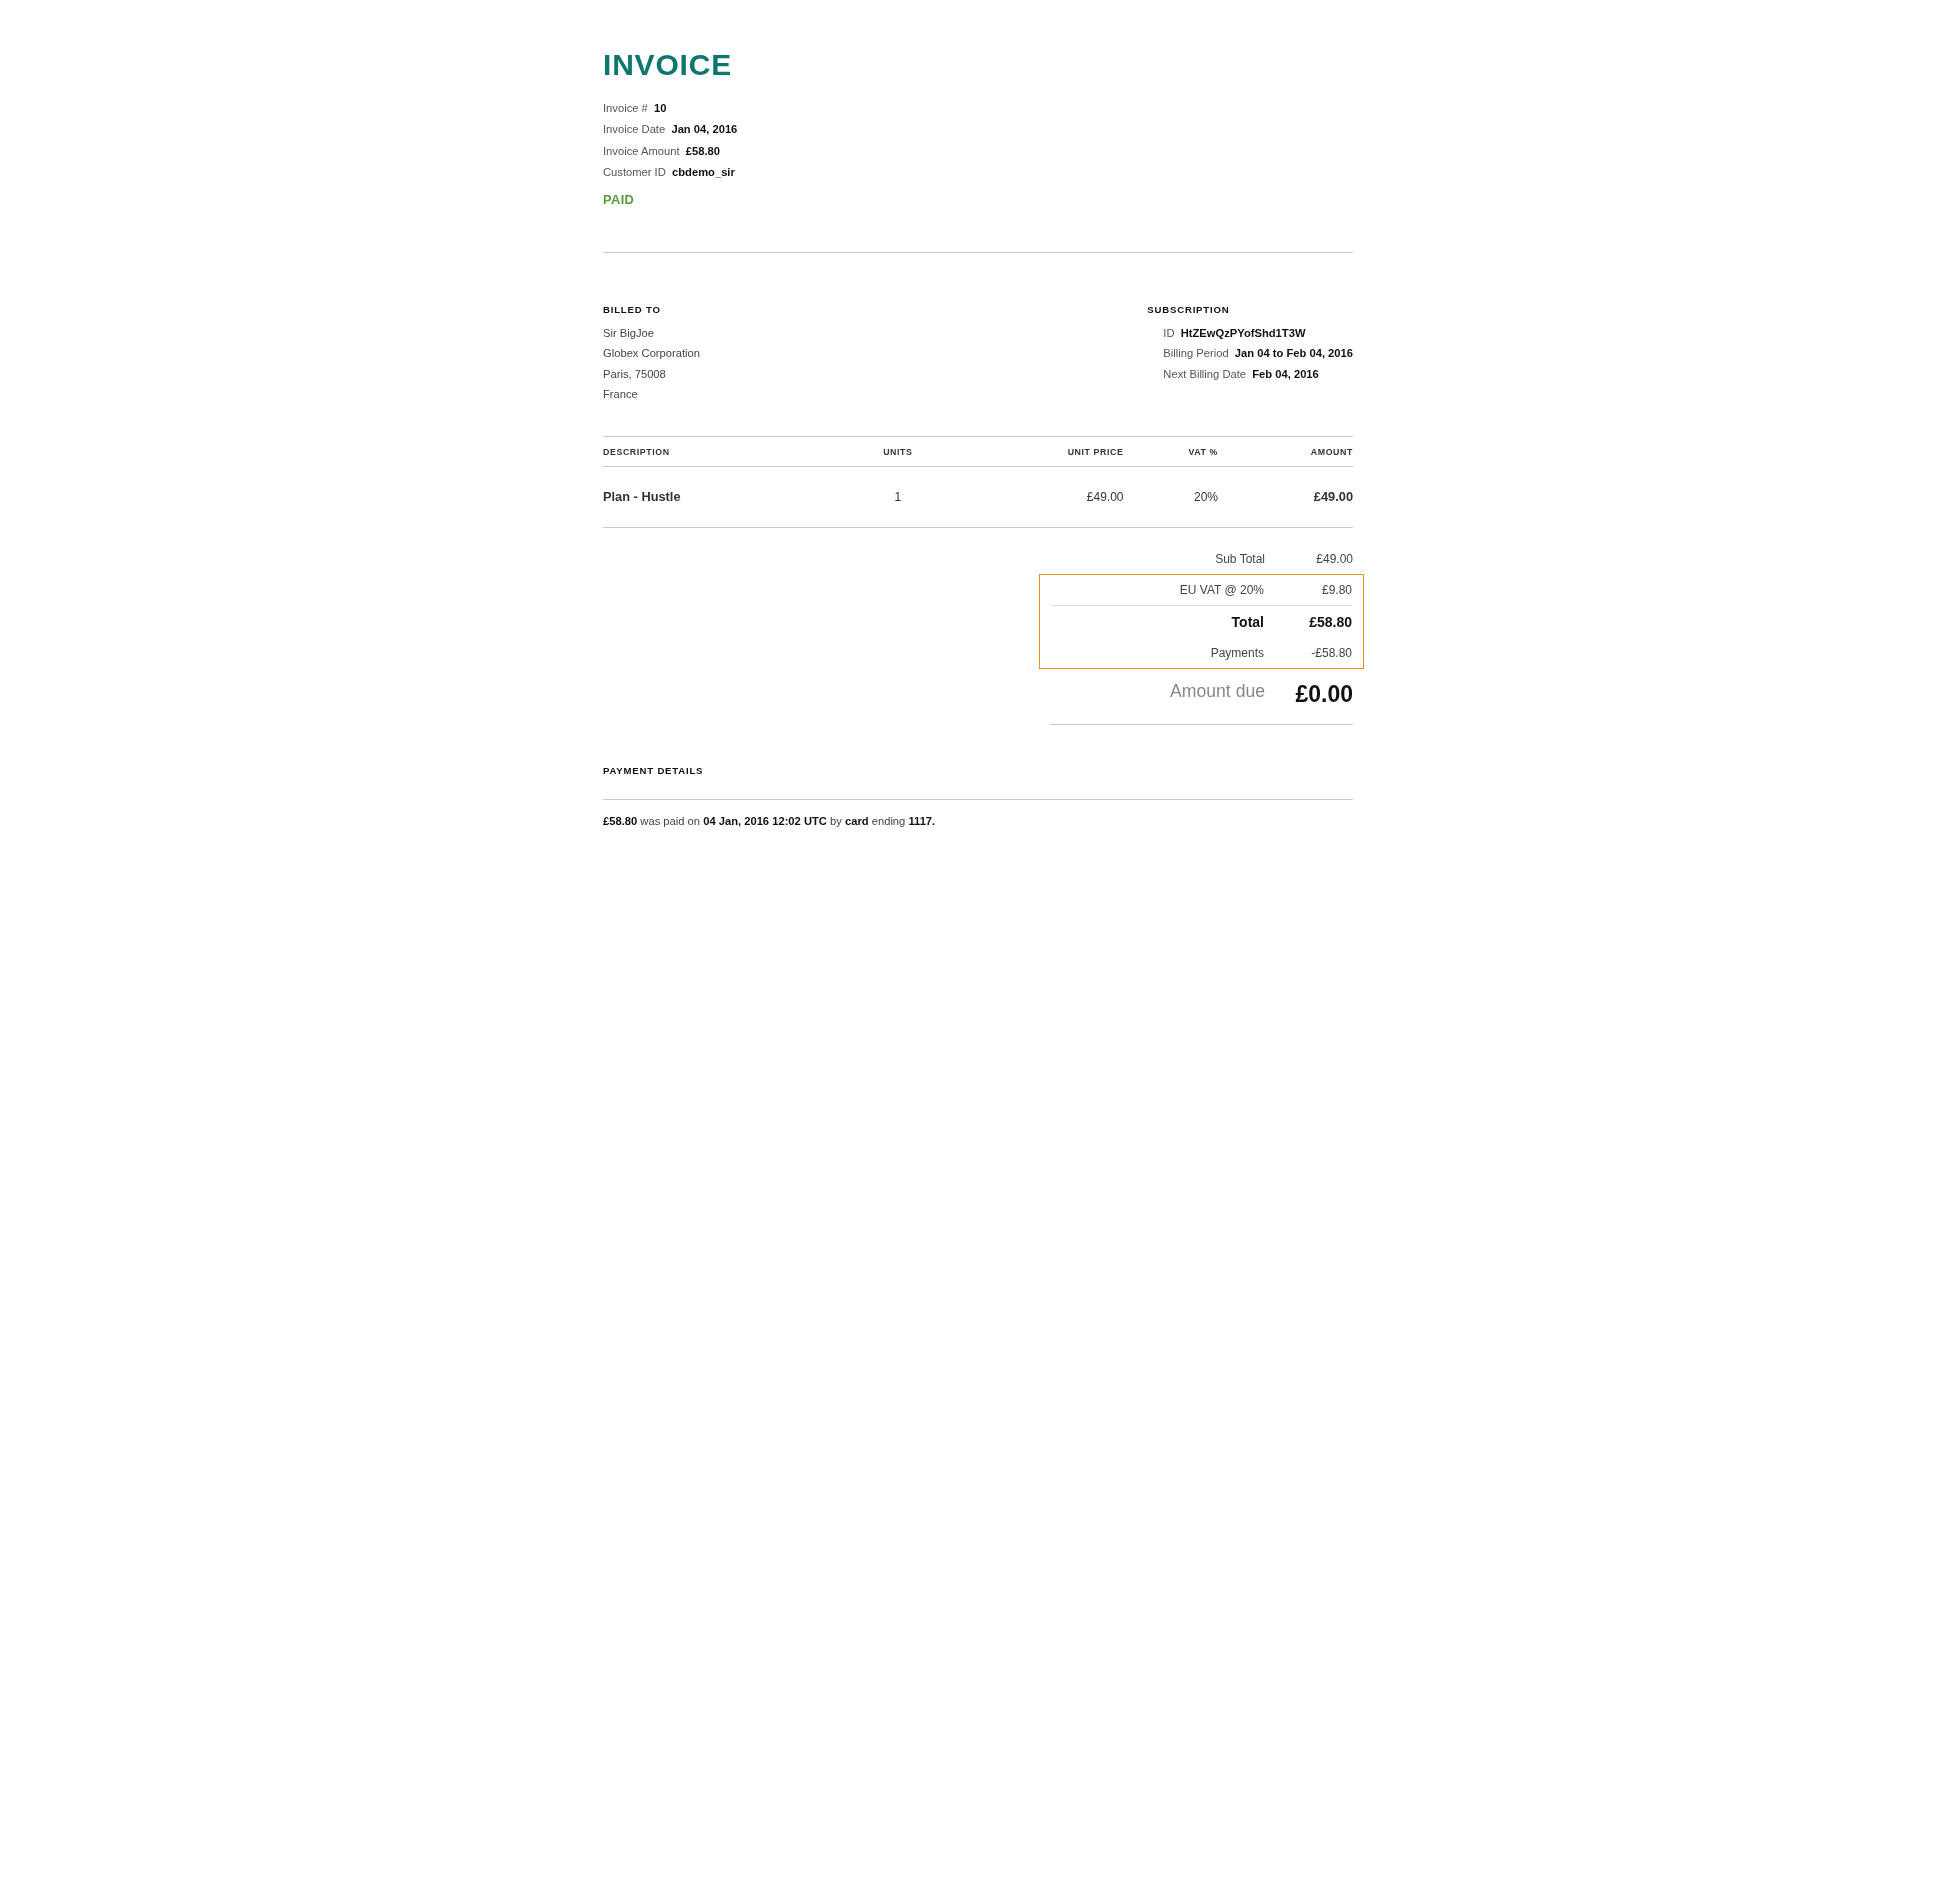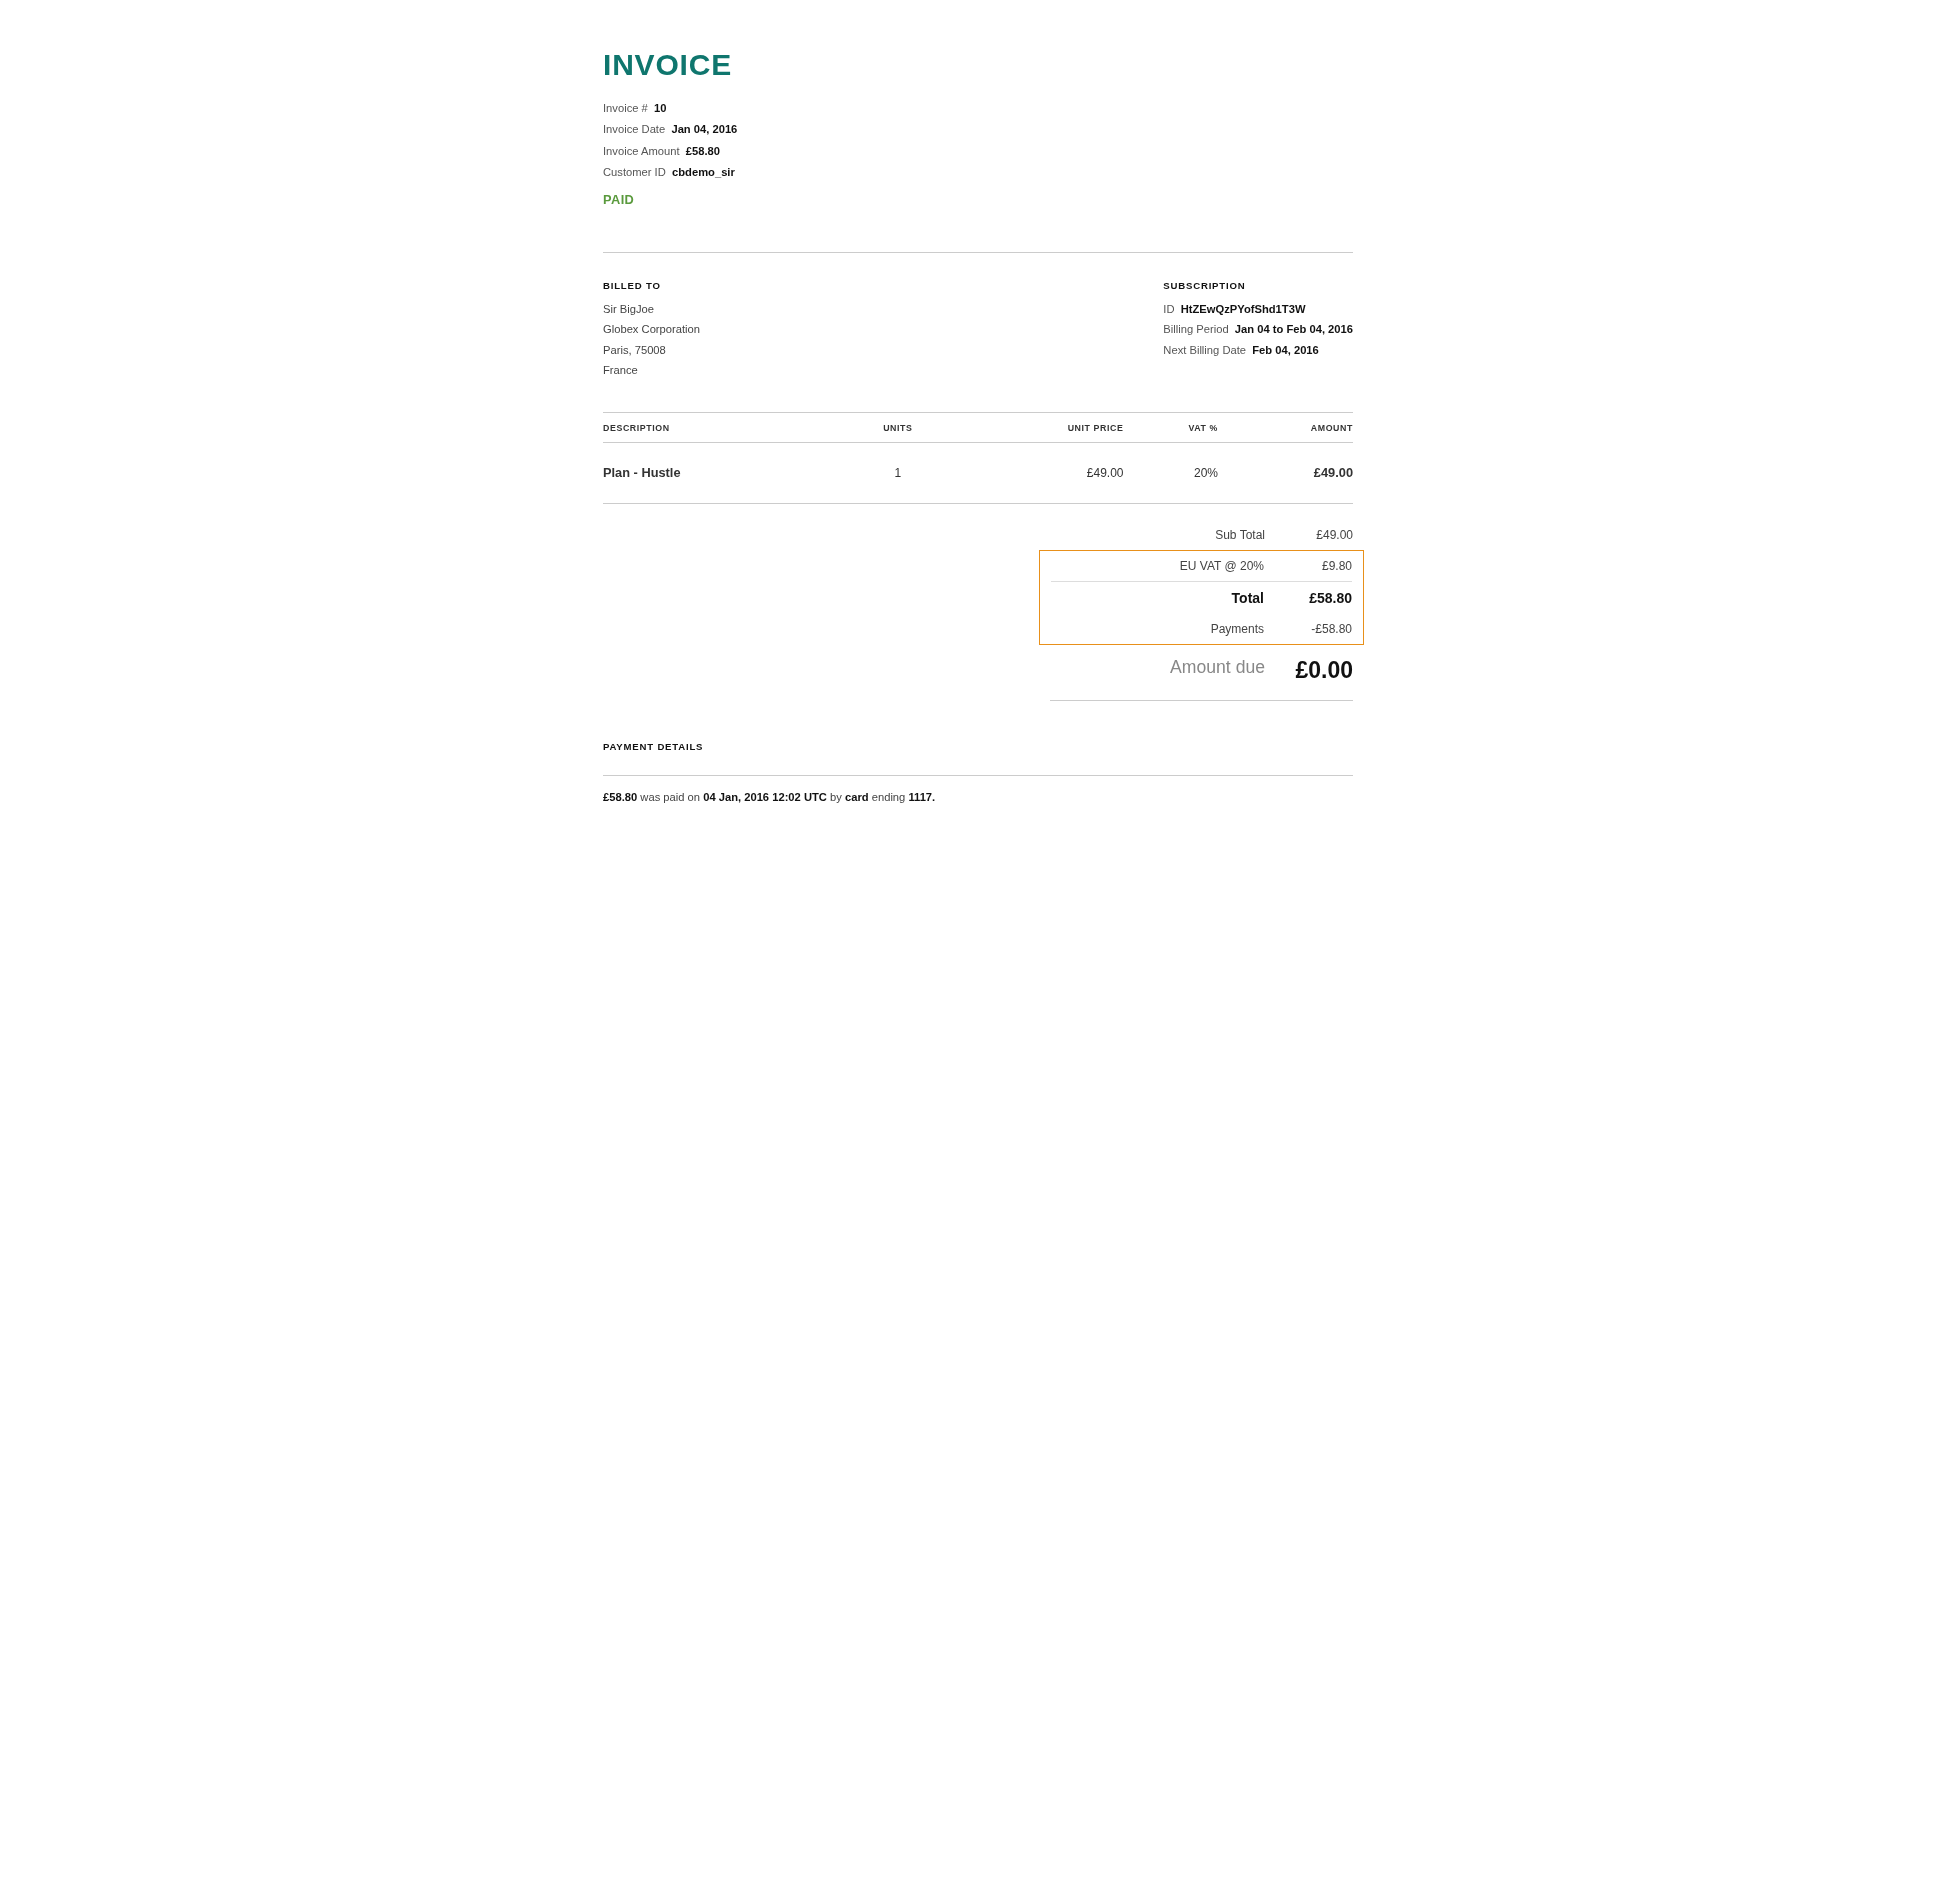--- a/index.html
+++ b/index.html
@@ -92,24 +92,26 @@
       line-height: 1.8;
       color: #444;
     }
 
     .section-label {
       font-size: 9.6px;
       font-weight: 700;
       letter-spacing: 0.8px;
       color: #111;
       margin-bottom: 4.8px;
+      margin-top: 24px;
     }
 
     .subscription-info .sub-label {
       color: #555;
+      margin-left: 16px;
     }
 
     .subscription-info .sub-value {
       font-weight: 700;
       color: #111;
     }
 
     
     .invoice-table {
       width: 100%;

